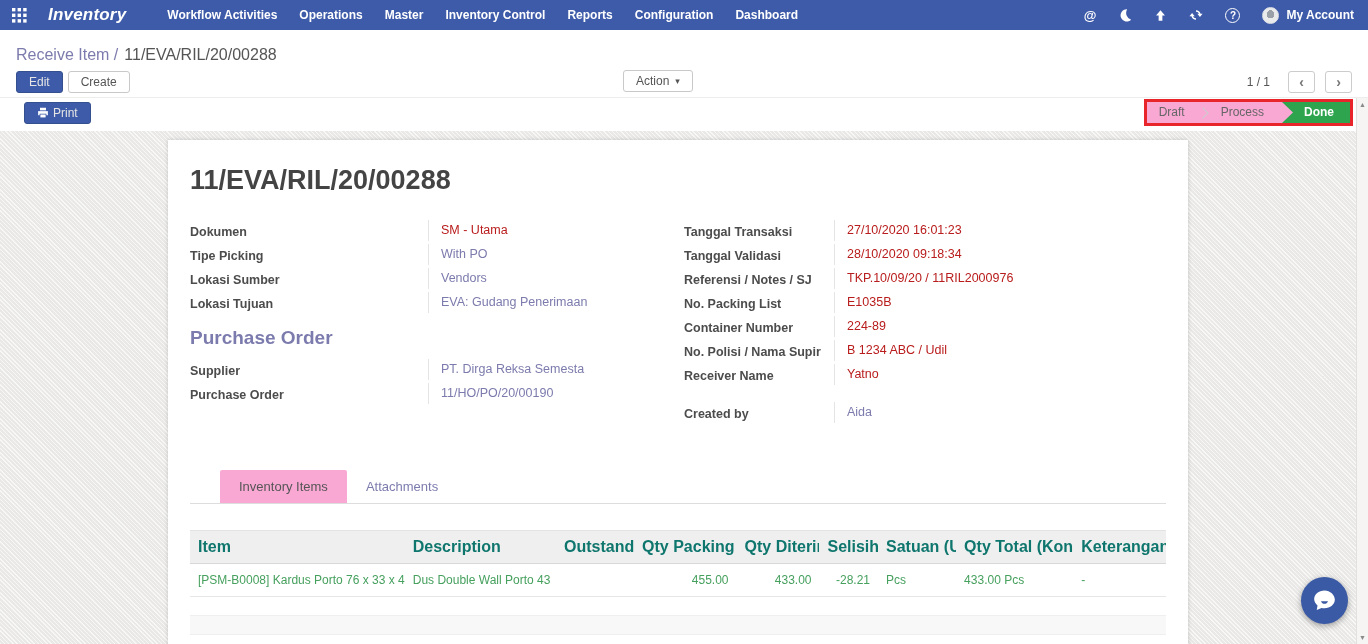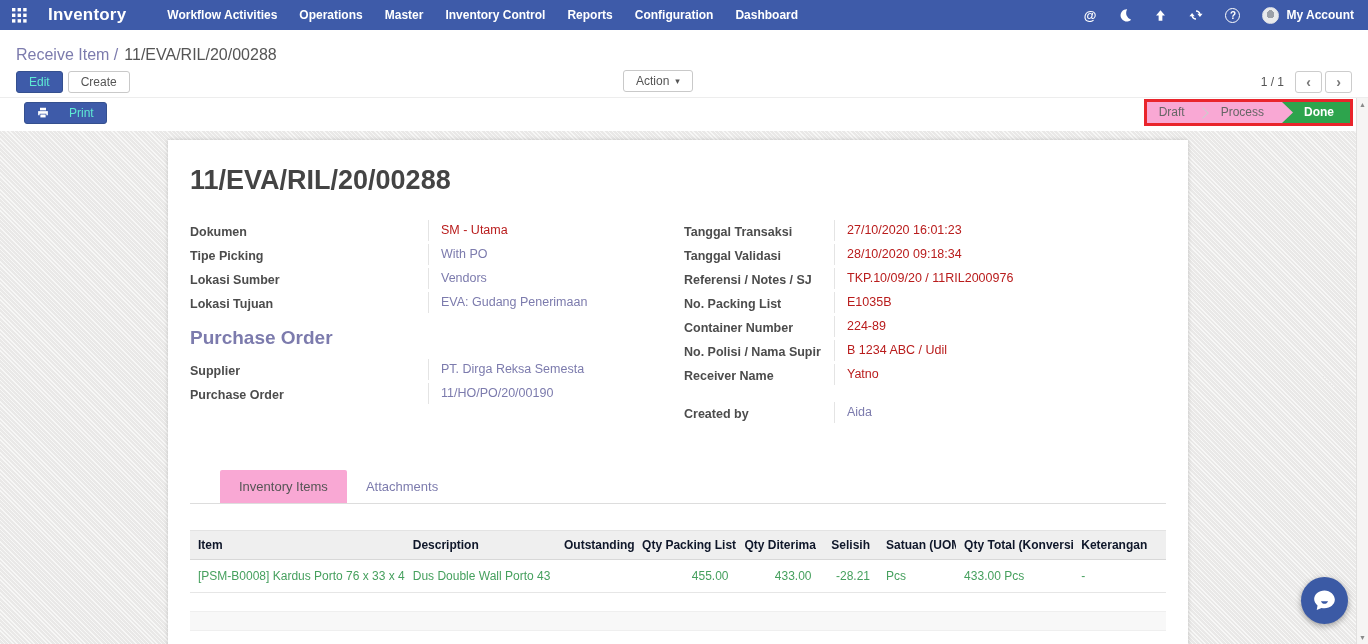--- a/index.html
+++ b/index.html
@@ -2,52 +2,52 @@
 <html><head>
 <meta charset="utf-8">
 <style>
   * { margin:0; padding:0; box-sizing:border-box; }
   html,body { width:1368px; height:644px; overflow:hidden; background:#fff;
     font-family:"Liberation Sans", sans-serif; }
 
   
   .navbar { height:30px; background:#3e5ba9; display:flex; align-items:center; color:#fff; }
   .apps-btn { width:30px; height:30px; display:flex; align-items:center; justify-content:center; cursor:pointer; margin-left:4px;}
-  .brand { font-size:17px; font-weight:bold; margin:0 14px 0 14px; letter-spacing:.2px; cursor:pointer;}
+  .brand { font-size:17px; font-weight:bold; margin:0 14px 0 14px; letter-spacing:.2px; cursor:pointer;font-style:italic;}
   .menu { display:flex; align-items:center; margin-left:16px; }
   .menu-item { font-size:12px; font-weight:bold; padding:0 11px; cursor:pointer; white-space:nowrap; }
   .nav-right { margin-left:auto; display:flex; align-items:center; padding-right:14px; }
   .nav-ico { font-size:13px; font-weight:bold; margin-left:22px; cursor:pointer; display:flex; align-items:center; }
   .help-circle { width:15px; height:15px; border:1.5px solid #fff; border-radius:50%; font-size:10px; font-weight:bold;
     display:flex; align-items:center; justify-content:center; }
   .avatar { width:17px; height:17px; border-radius:50%; margin-left:22px; cursor:pointer;
     background:radial-gradient(circle at 50% 42%, #9aa0a8 0 4px, #e8eaec 4px); border:1px solid #dfe2e6;}
   .account { font-size:12px; font-weight:bold; margin-left:7px; cursor:pointer; }
 
   
   .crumb-row { height:36px; background:#fff; display:flex; align-items:flex-end; padding:0 0 2px 16px; }
   .crumb-parent { color:#7c7bad; font-size:16px; cursor:pointer; }
   .crumb-current { color:#555; font-size:16px; margin-left:6px; }
 
   
   .actions-row { height:32px; background:#fff; position:relative; display:flex; align-items:center; padding:0 16px;
     border-bottom:1px solid #ededed; }
   .btn { font-size:12px; border-radius:3px; padding:3px 12px; cursor:pointer; display:inline-flex; align-items:center; }
-  .btn-primary { background:#3e5ba9; color:#5eead4; border:1px solid #35508f; }
+  .btn-primary { background:#3e5ba9; color:#e5e5e5; border:1px solid #35508f; }
   .btn-default { background:#fff; color:#555; border:1px solid #c9c9c9; margin-left:5px; }
   .action-dd { position:absolute; left:618px; top:4px; }
-  .pager { margin-left:auto; display:flex; align-items:center; }
+  .pager { margin-left:auto; display:flex; align-items:center;gap:7px; }
   .pager-count { font-size:12px; color:#555; margin-right:8px; }
   .pager-btn { width:27px; height:22px; background:#fff; border:1px solid #ccc; border-radius:3px; color:#777;
     font-size:14px; font-weight:bold; display:flex; align-items:center; justify-content:center; cursor:pointer; margin-left:3px; line-height:1;}
   .caret { font-size:9px; margin-left:6px; }
 
   
   .print-row { height:33px; background:#fff; position:relative; }
-  .print-btn { position:absolute; left:24px; top:4px; gap:20px; }
+  .print-btn { position:absolute; left:24px; top:4px; gap:4px; }
   .status-wrap { position:absolute; right:15px; top:1px; border:3px solid #e9252c; background:#f9a8d4;
     display:flex; align-items:center; height:27px; }
   .stage { font-size:12px; color:#666; padding:0 12px; line-height:21px; cursor:pointer; }
   .chevsep { width:8px; height:8px; border-top:1px solid #ccc; border-right:1px solid #ccc;
     transform:rotate(45deg); margin:0 2px; }
   .stage-done { background:#2da44d; color:#fff; font-size:12px; font-weight:bold; height:21px; line-height:21px;
     padding:0 16px 0 22px; margin-left:6px; cursor:pointer;
     clip-path:polygon(0 0,100% 0,100% 100%,0 100%,11px 50%); }
 
   
@@ -71,21 +71,21 @@
   .created-row { margin-top:17px; }
 
   
   .tabs { margin:44px 22px 0; border-bottom:1px solid #ddd; display:flex; align-items:flex-end; }
   .tab { font-size:13px; padding:9px 19px; cursor:pointer; }
   .tab.active { background:#f9a8d4; color:#555; border-radius:2px 2px 0 0;margin-left:30px; }
   .tab.inactive { color:#7c7bad; }
 
   
   .items-table { margin:26px 22px 0; width:calc(100% - 44px); border-collapse:collapse; table-layout:fixed; }
-  .items-table th { background:#efefef; font-size:12px; color:#0f172a; text-align:left; padding:7px 8px;
+  .items-table th { background:#efefef; font-size:16px; color:#0f766e; text-align:left; padding:7px 8px;
     border-top:1px solid #e3e3e3; border-bottom:1px solid #d8d8d8; white-space:nowrap; overflow:hidden; }
   .items-table th.num { text-align:right; }
   .items-table td { font-size:12px; color:#46a05e; padding:9px 8px; border-bottom:1px solid #e6e6e6;
     white-space:nowrap; overflow:hidden; }
   .items-table td.num { text-align:right; }
   .empty-row td { padding:0; height:19px; border-bottom:1px solid #efefef; }
   .empty-row.shade td { background:#f8f8f8; }
 
   
   .chat { position:absolute; left:1301px; top:577px; width:47px; height:47px; border-radius:50%;

